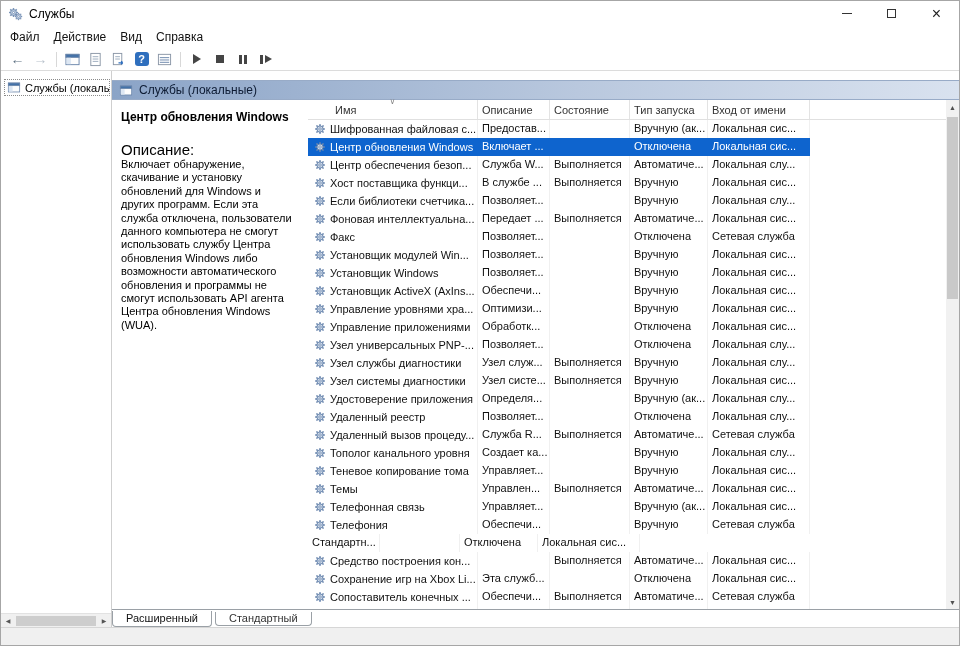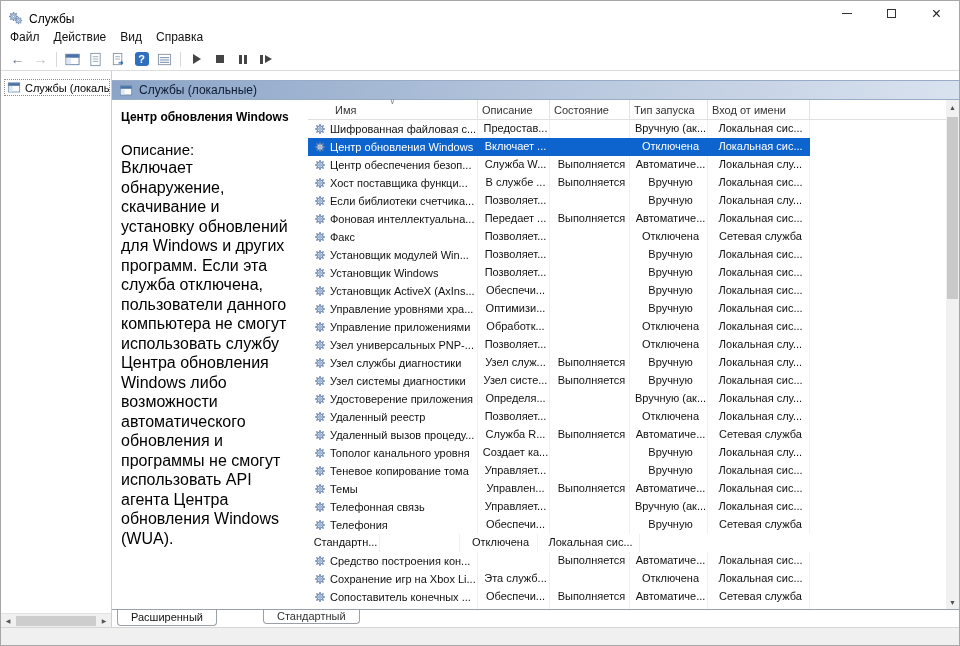--- a/index.html
+++ b/index.html
@@ -10,21 +10,21 @@
     overflow: hidden;
   }
   .window {
     width: 960px; height: 646px;
     background: #fff;
     border: 1px solid #a6a6a6;
     display: flex; flex-direction: column;
     position: relative;
   }
   
-  .titlebar { flex: 0 0 25px; display: flex; align-items: flex-end; background: #fff; }
+  .titlebar { flex: 0 0 25px; display: flex; align-items: center; background: #fff; }
   .app-icon { width: 16px; height: 16px; margin: 0 5px 0 7px; }
   .title-text { font-size: 12px; color: #000; white-space: nowrap; }
   .tb-spacer { flex: 1; }
   .win-controls { display: flex; height: 100%; }
   .win-btn { width: 45px; display: flex; align-items: center; justify-content: center; color: #222; }
   .min-glyph { width: 10px; height: 1px; background: #333; display: block; }
   .max-glyph { width: 9px; height: 9px; border: 1px solid #333; display: block; }
   .close-glyph { font-size: 16px; line-height: 1; color: #222; }
   
   .menubar { flex: 0 0 22px; display: flex; align-items: center; padding-left: 2px; background: #fff; }
@@ -61,49 +61,49 @@
   .main-top-gap { flex: 0 0 9px; }
   .main-header { flex: 0 0 20px; display: flex; align-items: center; gap: 6px; padding-left: 7px;
                  background: linear-gradient(to right, #8ba4c7, #b9c8de 55%, #d9e2ef);
                  border-top: 1px solid #98abc7; border-bottom: 1px solid #98abc7;
                  font-size: 12px; color: #0d1b33; }
   .hdr-ic { width: 14px; height: 13px; }
   .main-body { flex: 1; display: flex; min-height: 0; }
   .desc-panel { flex: 0 0 196px; padding: 10px 14px 0 9px; overflow: hidden; }
   .desc-title { font-weight: bold; font-size: 12px; margin-bottom: 17px; color: #000; }
   .desc-label { font-size: 15px; color: #000; }
-  .desc-text { font-size: 16px; line-height: 1.22; color: #000; }
+  .desc-text { font-size: 11px; line-height: 1.22; color: #000; }
   
   .table-area { flex: 1; min-width: 0; position: relative; padding-right: 13px; }
   .table-header { height: 20px; display: flex; border-bottom: 1px solid #e0e0e0; }
   .col-h { position: relative; display: flex; align-items: center; padding-left: 4px;
            font-size: 11px; color: #333; border-right: 1px solid #e3e3e3; background: #fff; }
   .col-h.c1 { padding-left: 27px; }
   .c1 { width: 170px; } .c2 { width: 72px; } .c3 { width: 80px; } .c4 { width: 78px; } .c5 { width: 102px; }
   .sort-chevron { position: absolute; top: -3px; left: 50%; transform: translateX(-50%); font-size: 8px; color: #888; }
-  .table-rows { height: 489px; overflow: hidden; text-align: center; }
+  .table-rows { height: 489px; overflow: hidden; }
   .row { display: flex; height: 18px; line-height: 17px; width: 502px; }
   .cell { font-size: 11px; white-space: nowrap; overflow: hidden; padding-left: 4px;
           border-right: 1px solid #f0f0f0; color: #111; }
   .cell.c1 { display: flex; align-items: center; gap: 4px; padding-left: 6px; }
   .gear { width: 12px; height: 12px; flex: 0 0 12px; }
   .row.selected { background: #0e64ce; }
   .row.selected .cell { color: #fff; border-right-color: transparent; }
   
   .vscroll { position: absolute; top: 0; right: 0; bottom: 0; width: 13px; background: #f1f1f1;
              display: flex; flex-direction: column; align-items: center; }
   .vs-btn { height: 14px; font-size: 7px; color: #505050; display: flex; align-items: center; justify-content: center; }
   .vs-track { flex: 1; width: 100%; position: relative; }
   .vs-thumb { position: absolute; top: 3px; left: 1px; right: 1px; height: 182px; background: #c9c9c9; }
   
-  .tabs-row { flex: 0 0 18px; display: flex; align-items: flex-start; padding-left: 5px;
+  .tabs-row { flex: 0 0 18px; display: flex; align-items: center; 
               border-top: 1px solid #9aa0a6; background: #fff; }
   .tab { height: 16px; line-height: 15px; padding: 0 13px; font-size: 11px; background: #fff;
          border: 1px solid #9aa0a6; border-top: none; border-radius: 0 0 4px 4px; margin-right: 3px; color: #111; }
-  .tab.inactive { height: 14px; line-height: 13px; color: #333; margin-left: 43px; }
+  .tab.inactive { height: 14px; line-height: 13px; color: #333; }
   
   .statusbar { flex: 0 0 18px; background: #f0f0f0; border-top: 1px solid #d6d6d6; }
 </style>
 </head>
 <body>
 
 <svg width="0" height="0" style="position:absolute">
   <defs>
     <symbol id="gear" viewBox="0 0 16 16">
       <g stroke="#5b7aa6" stroke-width="1" fill="#cfdbe9">

